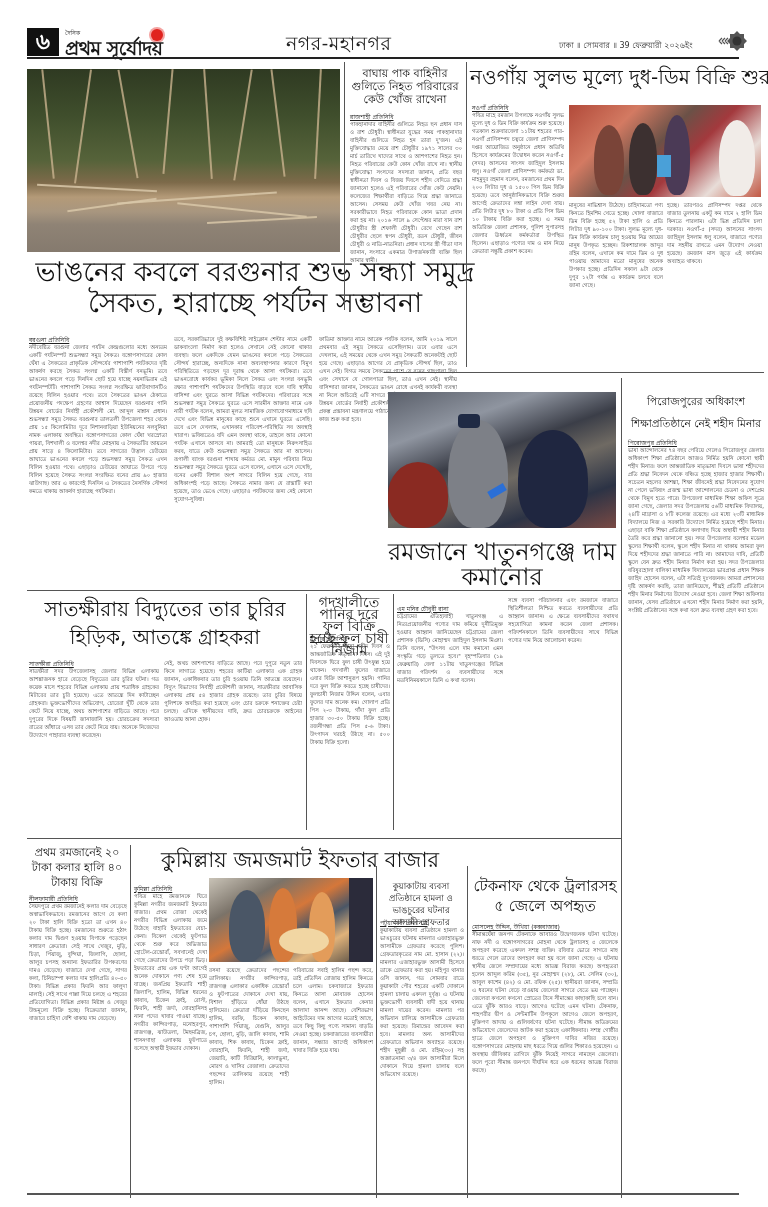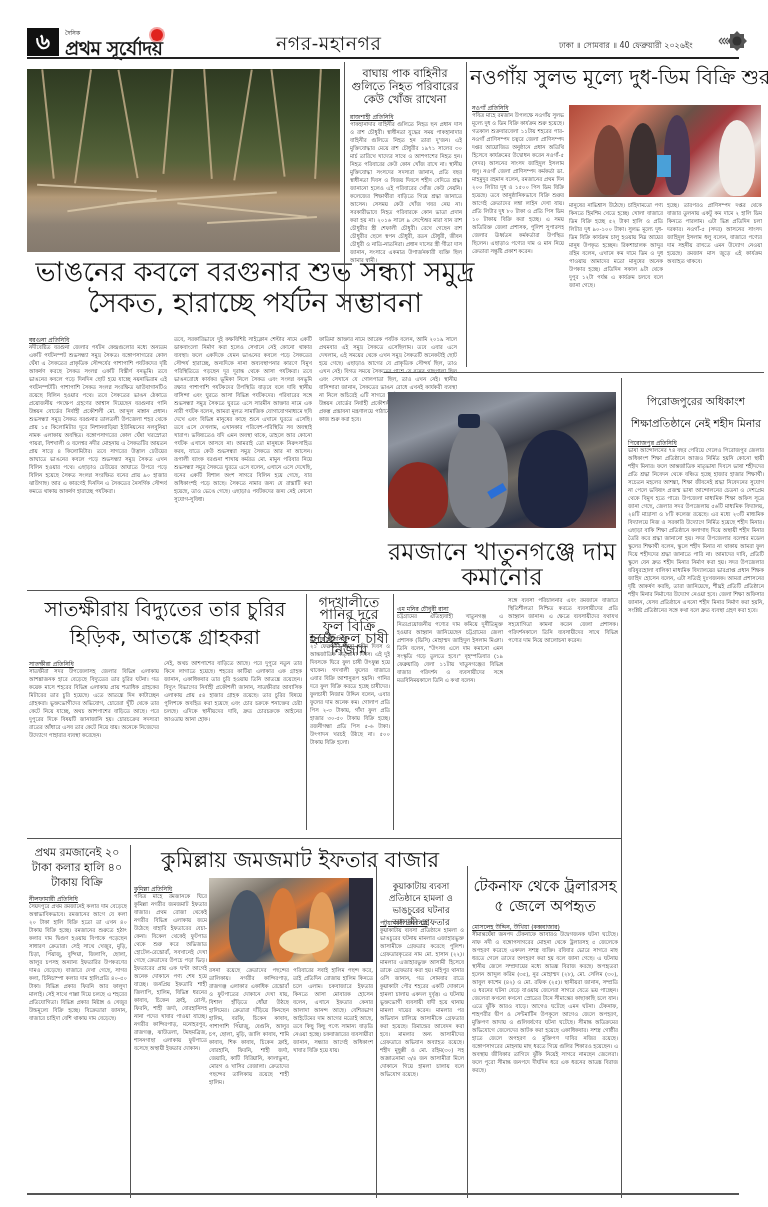--- a/index.html
+++ b/index.html
@@ -7,21 +7,21 @@
   body { font-family: "DejaVu Sans", sans-serif; color: #1a1a1a; position: relative; }
 
   
   .masthead { position: absolute; left: 27px; top: 26px; width: 710px; height: 30px; }
   .page-no { position: absolute; left: 0; top: 2px; width: 32px; height: 28px; background: #111; color: #fff;
     font-size: 22px; font-weight: bold; text-align: center; line-height: 28px; }
   .logo { position: absolute; left: 38px; top: 2px; height: 28px; }
   .logo .tiny { position: absolute; left: 0; top: 0; font-size: 6px; color: #333; }
   .logo .name { position: absolute; left: 0; top: 6px; font-size: 19px; font-weight: bold; color: #1a1a1a; white-space: nowrap; letter-spacing: -0.5px; }
   .logo .sun { position: absolute; left: 86px; top: 1px; width: 12px; height: 12px; border-radius: 50%; background: #e0231e; box-shadow: 0 0 0 2px #f4a3a1; }
-  .section-title { position: absolute; left: 249px; top: 3px; font-family: "DejaVu Serif", serif; font-size: 19px; color: #222; letter-spacing: 0.5px; }
+  .section-title { position: absolute; left: 259px; top: 3px; font-family: "DejaVu Serif", serif; font-size: 19px; color: #222; letter-spacing: 0.5px; }
   .dateline { position: absolute; left: 140px; top: 13px; font-size: 8px; color: #333; white-space: nowrap; left: 532px; }
   .mast-icon { position: absolute; left: 690px; top: 2px; width: 30px; height: 26px; }
   .mast-rule { position: absolute; left: 27px; top: 57px; width: 712px; height: 2px; background: #222; }
 
   
   .photo { position: absolute; overflow: hidden; }
   .headline { position: absolute; text-align: center; color: #111; font-family: "DejaVu Sans", sans-serif; line-height: 1.15; }
   .byline { position: absolute; font-size: 6px; text-decoration: underline; color: #222; white-space: nowrap; }
   .body-text { position: absolute; font-size: 5.4px; line-height: 8px; color: #3a3a3a; text-align: justify; overflow: hidden; }
   .vrule { position: absolute; width: 1px; background: #555; }
@@ -44,21 +44,21 @@
 <body>
 
 <div class="masthead">
   <div class="page-no">৬</div>
   <div class="logo">
     <span class="tiny">দৈনিক</span>
     <span class="sun"></span>
     <span class="name">প্রথম সূর্যোদয়</span>
   </div>
   <div class="section-title">নগর-মহানগর</div>
-  <div class="dateline">ঢাকা ॥ সোমবার ॥ 40 ফেব্রুয়ারী ২০২৬ইং</div>
+  <div class="dateline">ঢাকা ॥ সোমবার ॥ 39 ফেব্রুয়ারী ২০২৬ইং</div>
   <svg class="mast-icon" viewBox="0 0 30 26">
     <path d="M2 13 L5 10 M2 13 L5 16 M5 13 L8 10 M5 13 L8 16 M8 13 L11 10 M8 13 L11 16" stroke="#555" stroke-width="1.2" fill="none"></path>
     <g transform="translate(20 13)">
       <polygon points="0,-10 3,-7 7,-7 7,-3 10,0 7,3 7,7 3,7 0,10 -3,7 -7,7 -7,3 -10,0 -7,-3 -7,-7 -3,-7" fill="#555"></polygon>
       <circle r="4.5" fill="#333"></circle>
     </g>
   </svg>
 </div>
 <div class="mast-rule"></div>
 

